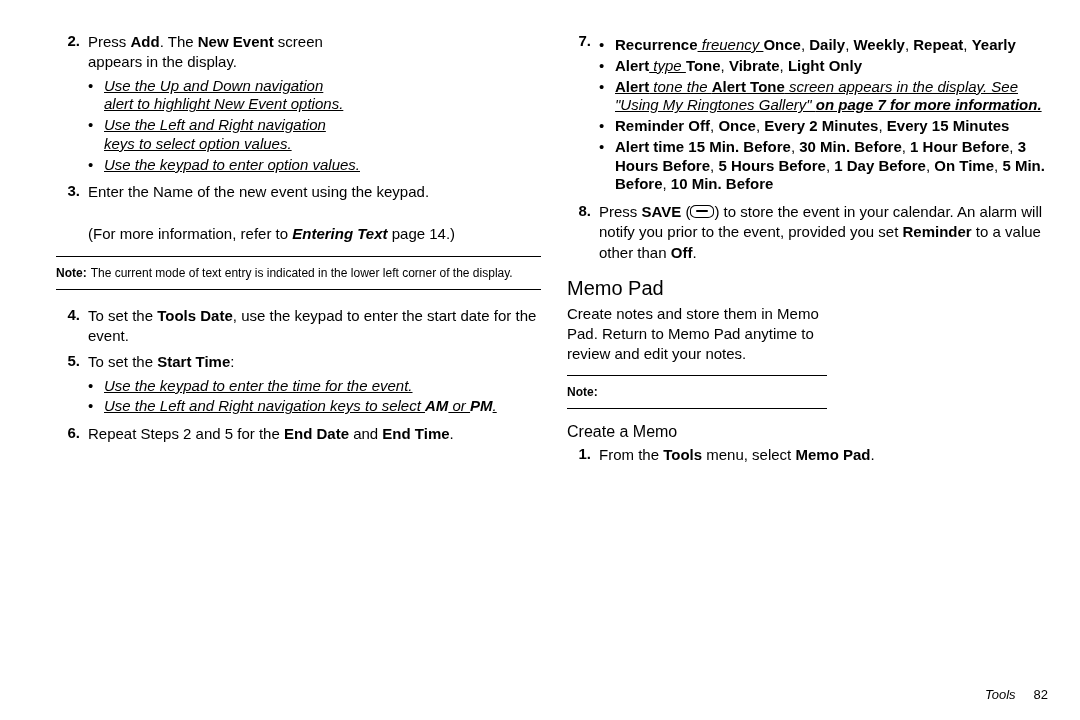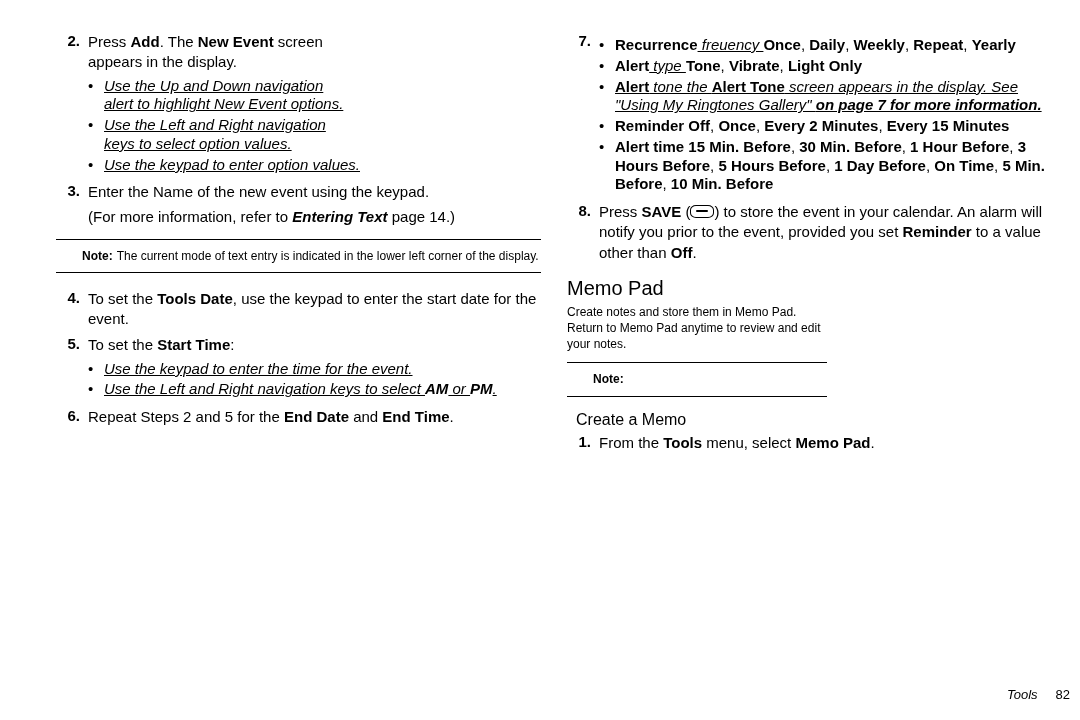--- a/index.html
+++ b/index.html
@@ -60,46 +60,45 @@
     flex: 1;
   }
   .hr {
     border-top: 1.5px solid #000;
     margin: 6px 0;
   }
   .note-block {
     padding: 2px 0 2px 0;
     font-size: 12px;
     line-height: 1.35;
-    margin-left: 26px;
   }
   .note-block .nb-inner {
     display: flex;
   }
   .note-block .nb-label {
     font-weight: bold;
     padding-right: 4px;
     white-space: nowrap;
   }
   .note-block .nb-text {
     flex: 1;
   }
   .section-h {
     font-size: 20px;
     margin: 8px 0 4px 0;
     font-weight: normal;
   }
   .para {
-    font-size: 12px;
+    font-size: 15px;
     line-height: 1.35;
     margin-bottom: 4px;
   }
   .subhead {
     font-size: 16px;
-    margin: 8px 0 4px 9px;
+    margin: 8px 0 4px 0;
   }
   .softkey {
     display: inline-block;
     width: 22px;
     height: 11px;
     border: 1.5px solid #000;
     border-radius: 6px / 5px;
     vertical-align: -1px;
     position: relative;
   }
@@ -109,21 +108,21 @@
     left: 5px;
     right: 5px;
     top: 4px;
     height: 2px;
     background: #000;
     border-radius: 1px;
   }
   .footer {
     position: absolute;
     bottom: 18px;
-    right: 10px;
+    right: 32px;
     font-size: 13px;
   }
   .footer .sect { font-style: italic; margin-right: 18px; }
   .rel { position: relative; width:1080px; height:720px; }
   .narrow { max-width: 260px; }
 </style>
 </head>
 <body>
 
 <div class="rel">
@@ -151,21 +150,21 @@
                 <span class="txt italic">Use the keypad to enter option values.</span>
               </div>
         </div>
       </div>
     </div>
 
     <div class="ol-item">
       <div class="ol-num">3.</div>
       <div class="ol-body">
         <div>Enter the Name of the new event using the keypad.</div>
-        <div style="margin-top:4px;">
+        <div style="margin-top:21px;">
           <span>(For more information, refer to </span><span class="bolditalic">Entering Text</span><span> page 14.)</span>
         </div>
       </div>
     </div>
 
     <div class="hr"></div>
     <div class="note-block">
       <div class="nb-inner">
         <div class="nb-label">Note:</div>
         <div class="nb-text">The current mode of text entry is indicated in the lower left corner of the display.</div>

